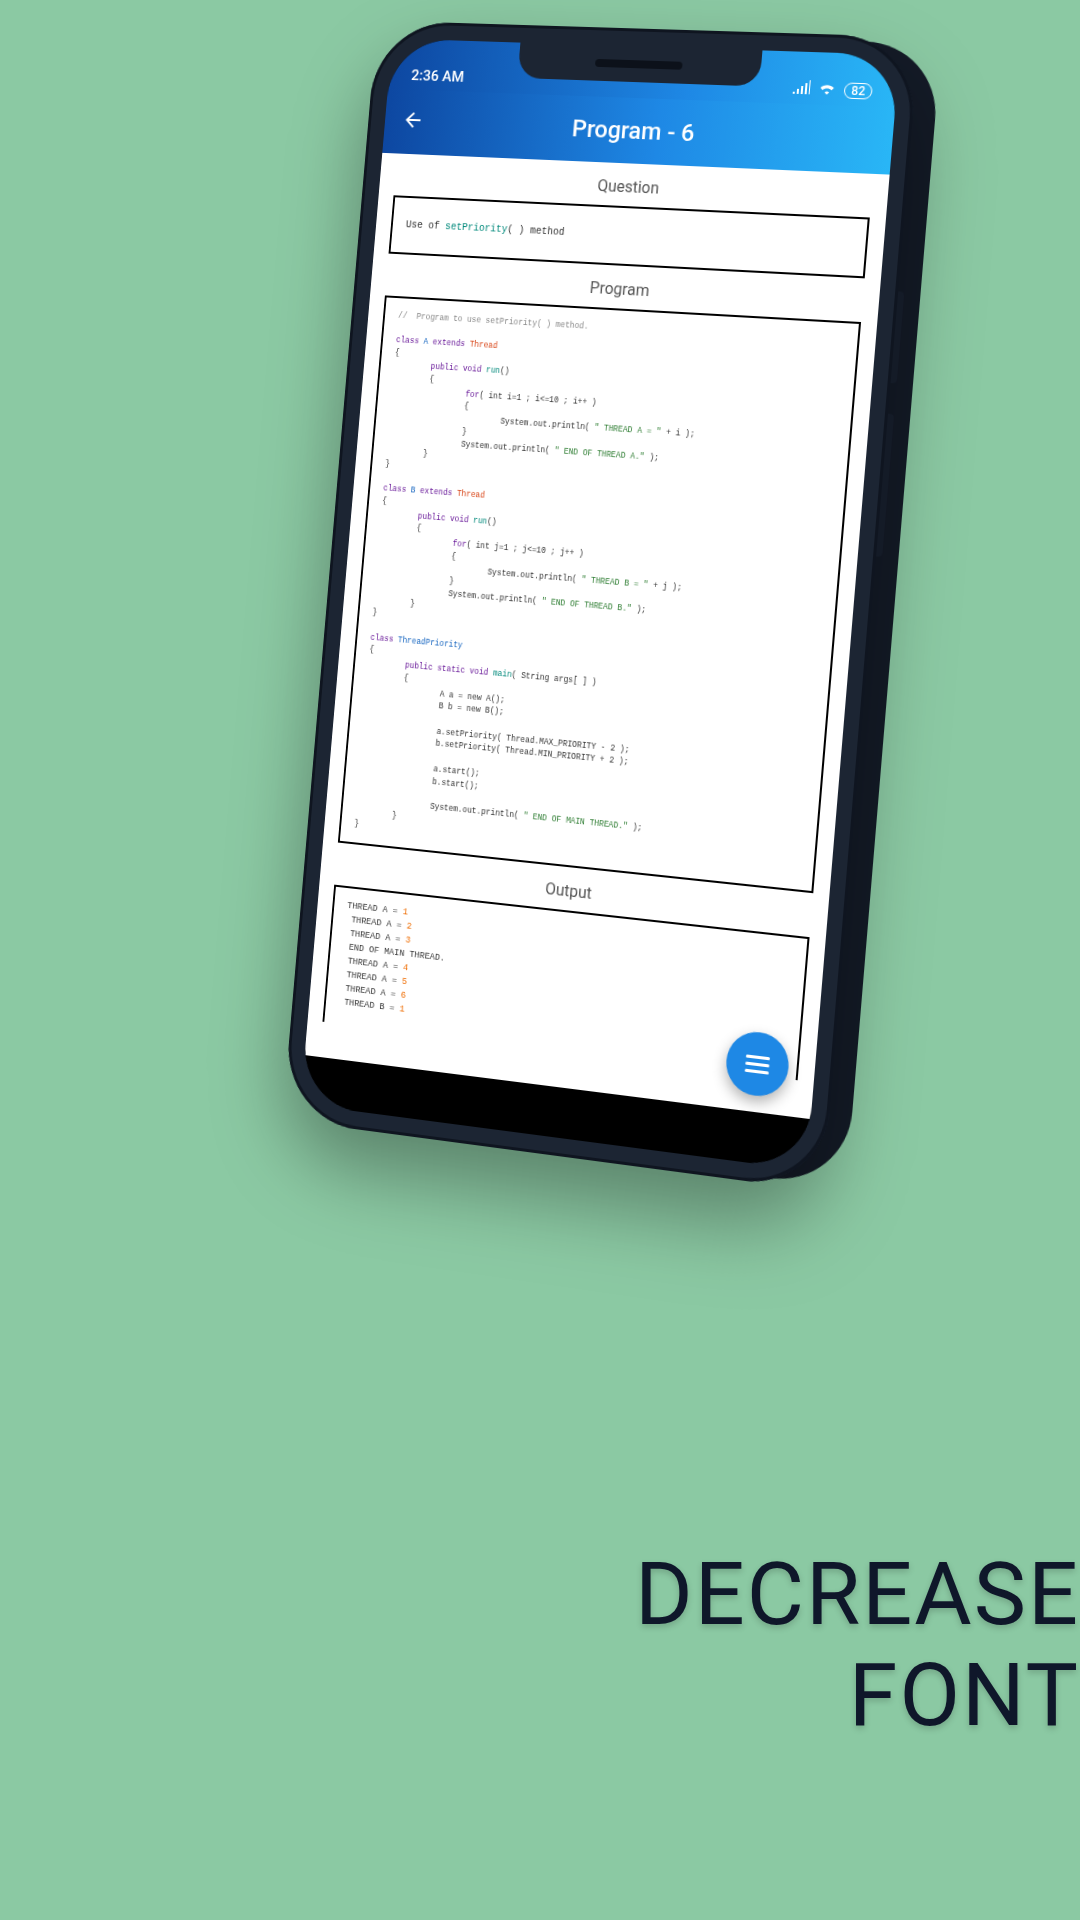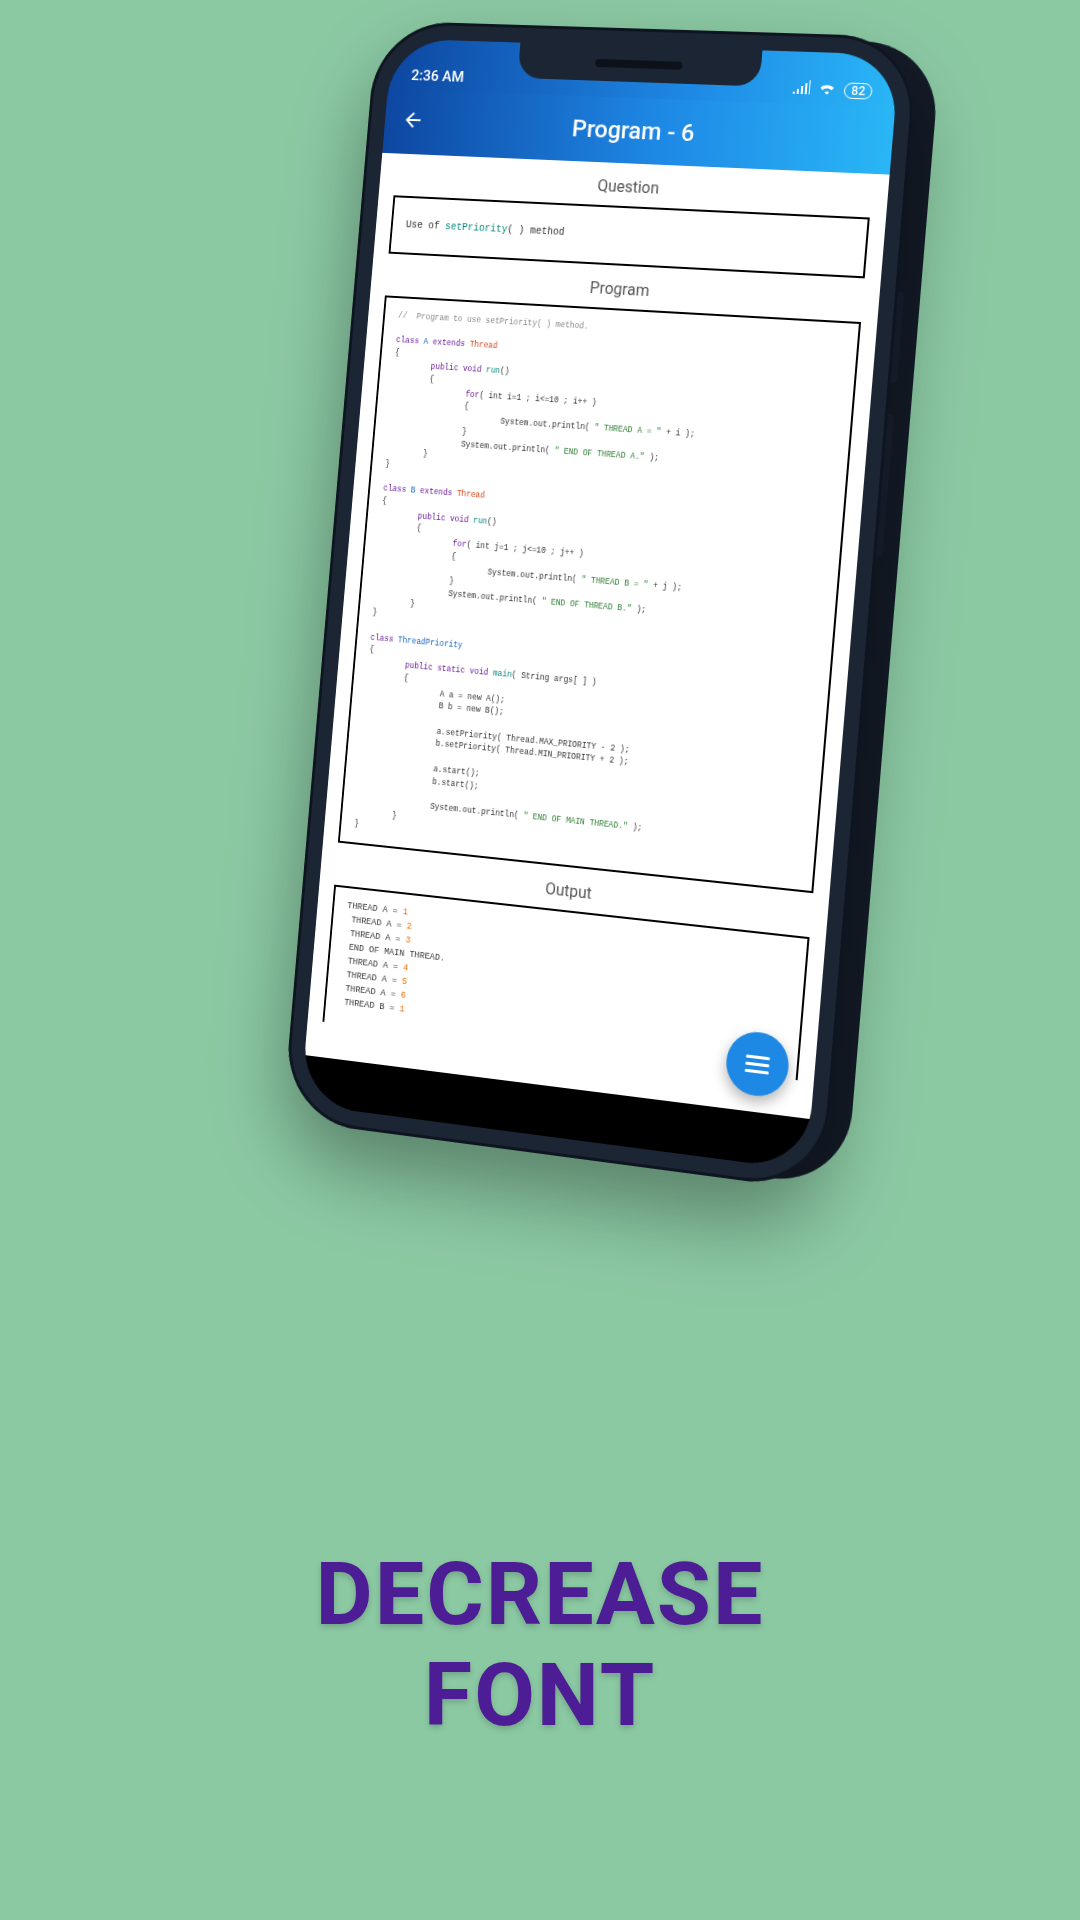--- a/index.html
+++ b/index.html
@@ -9,24 +9,24 @@
     height: 1920px;
     font-family: -apple-system, BlinkMacSystemFont, 'Segoe UI', Roboto, sans-serif;
     position: relative;
     overflow: hidden;
   }
   .caption {
     position: absolute;
     bottom: 175px;
     left: 0;
     right: 0;
-    text-align: center;
-    color: #4c1d95;
+    text-align: right;
+    color: #0f172a;
     font-size: 88px;
-    font-weight: 700;
+    font-weight: 400;
     letter-spacing: 2px;
     line-height: 1.15;
     text-shadow: 0 3px 6px rgba(0,0,0,0.18);
   }
   .scene {
     position: absolute;
     left: 55%;
     top: 590px;
     transform: translate(-50%, -50%) perspective(2800px) rotateX(2deg) rotateY(-14deg) rotateZ(5deg);
     transform-style: preserve-3d;

